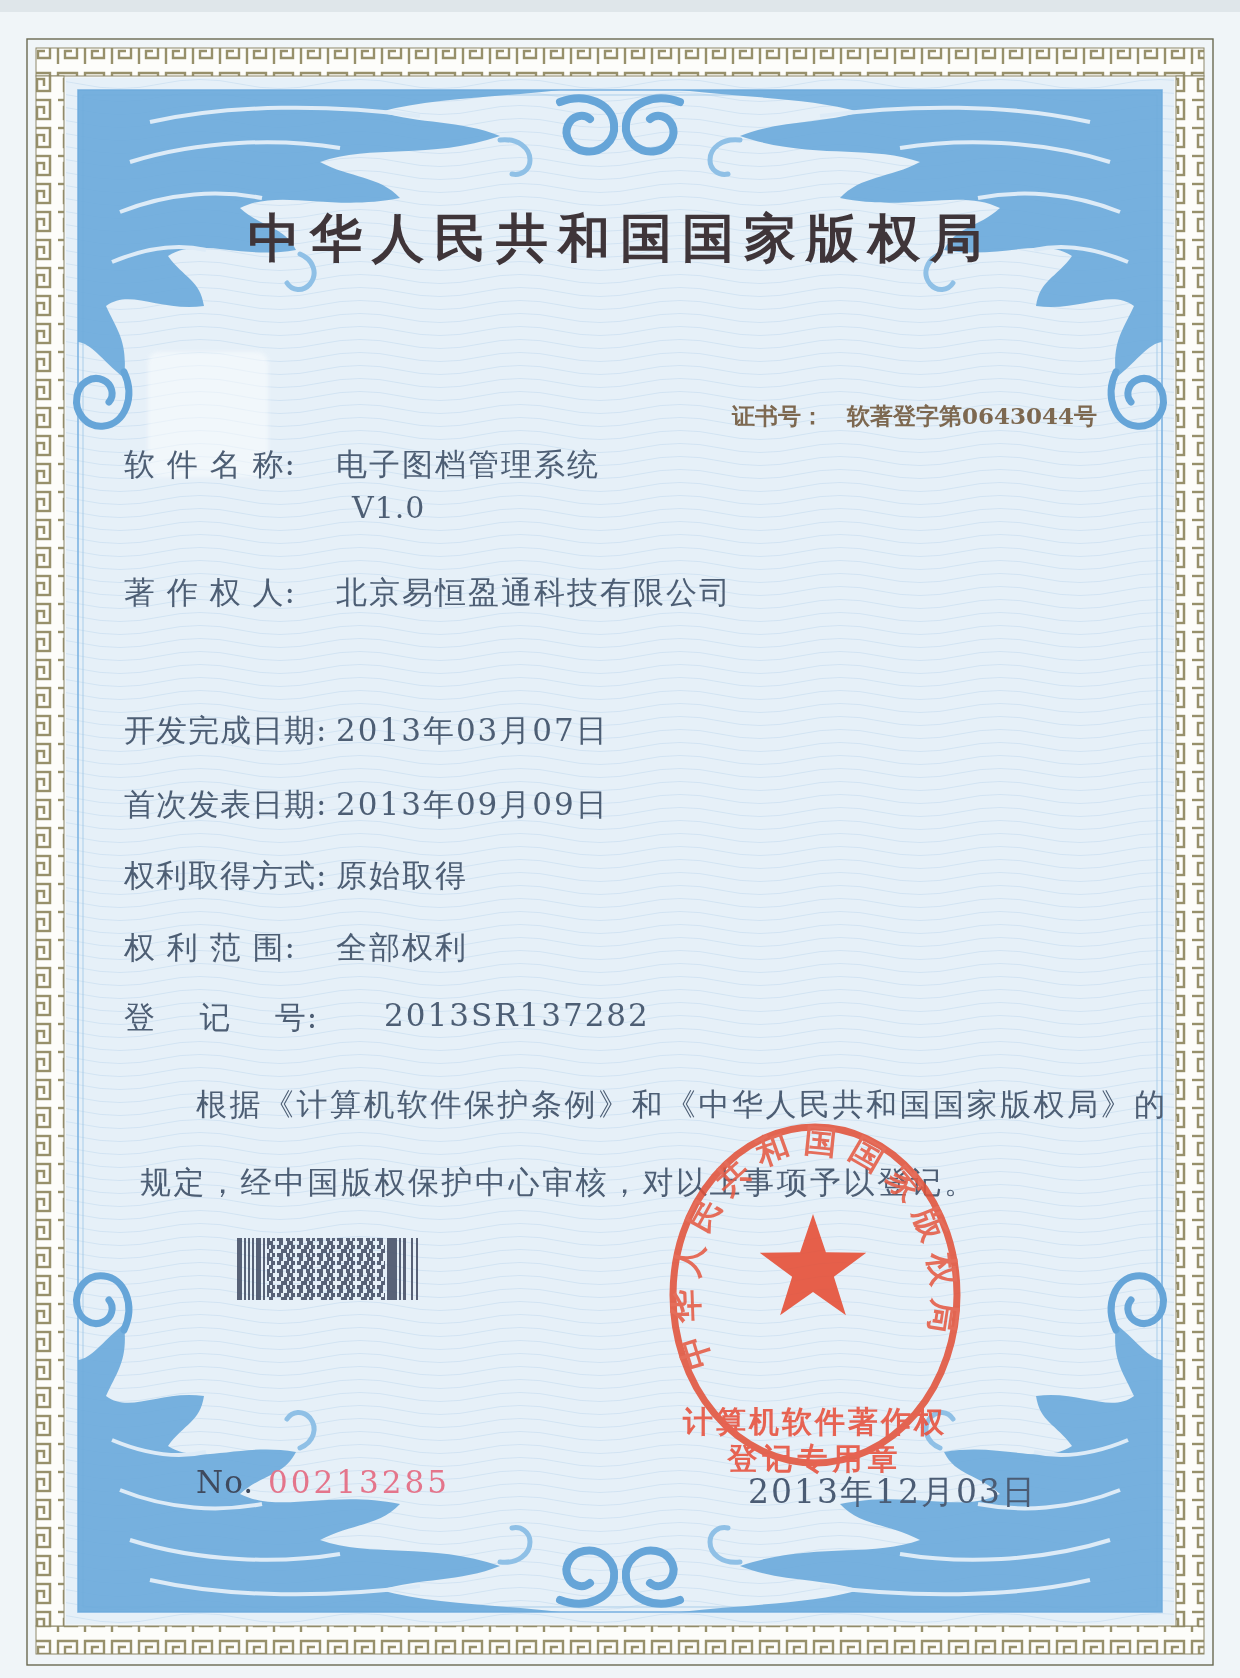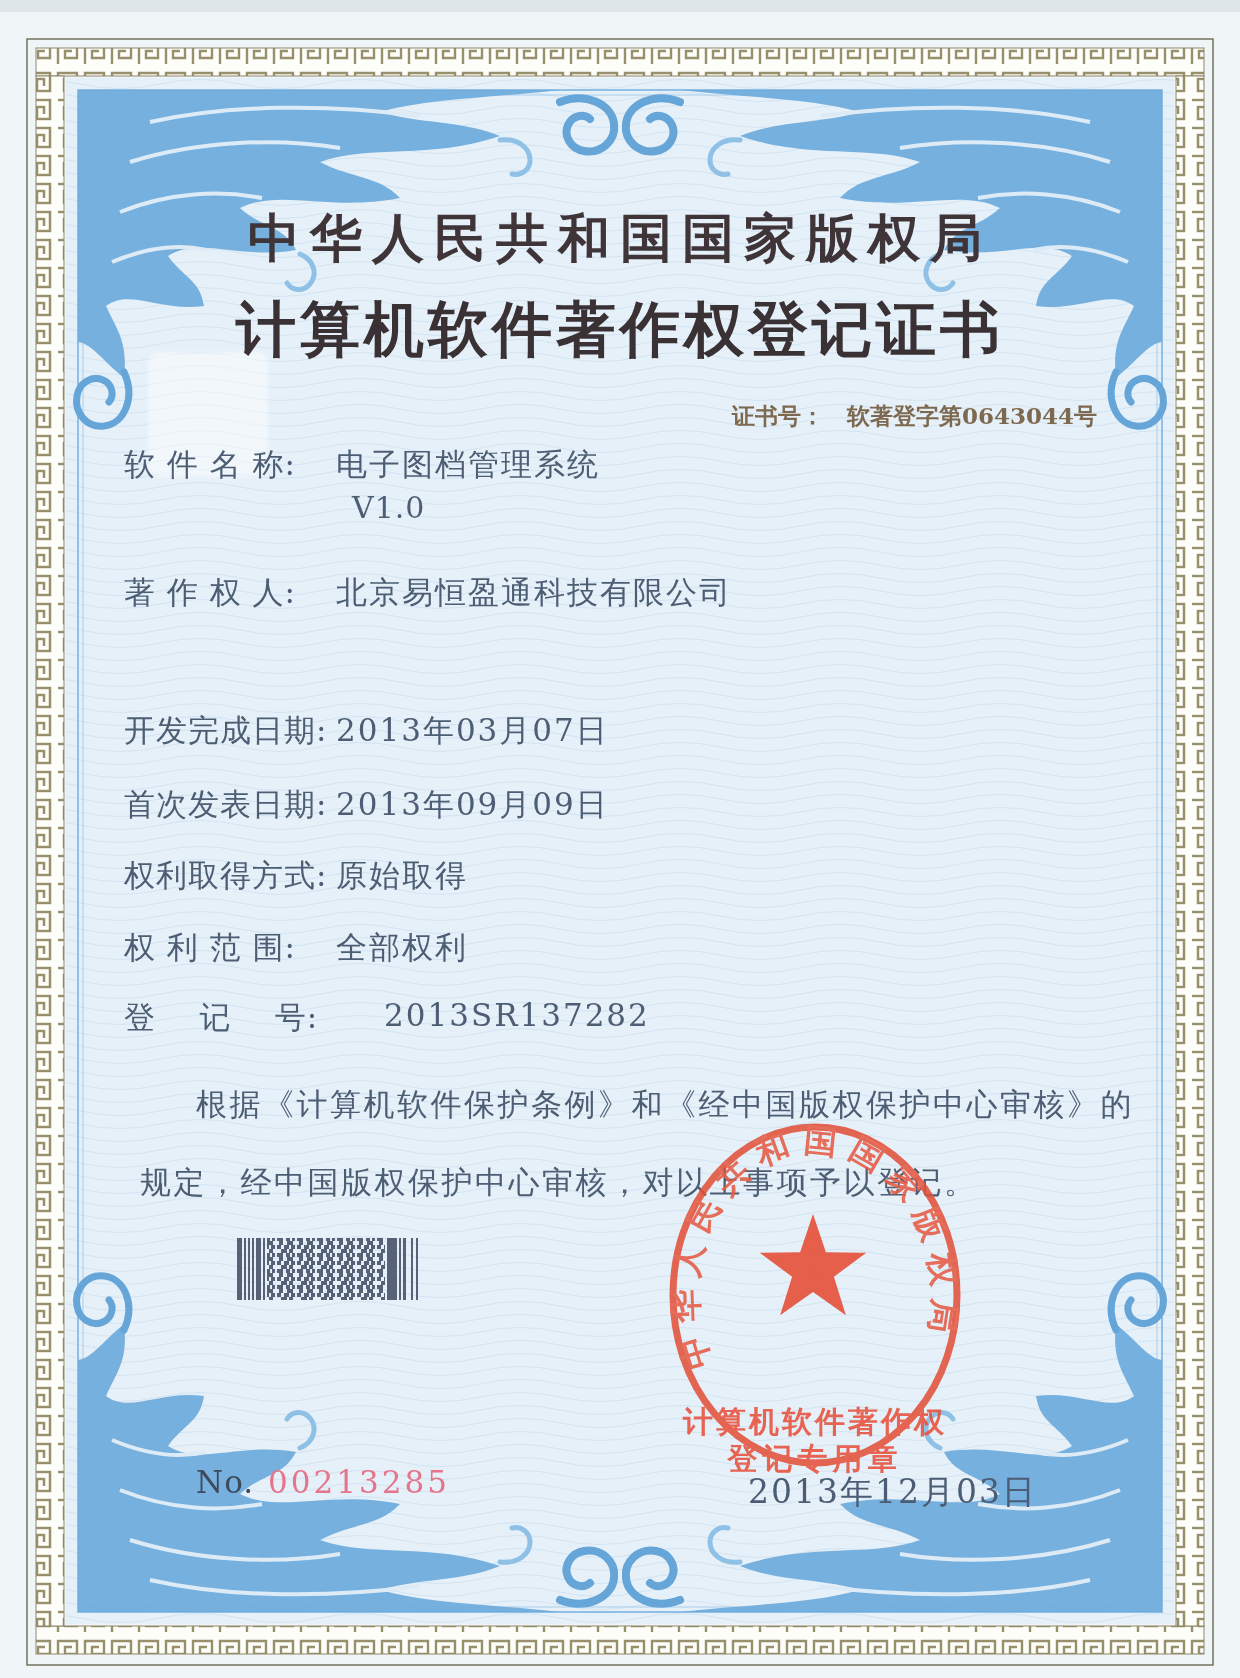--- a/index.html
+++ b/index.html
@@ -109,21 +109,20 @@
 
     <use href="#flo"></use>
     <use href="#flo" transform="translate(1240,0) scale(-1,1)"></use>
     <use href="#flo" transform="translate(0,1678) scale(1,-1)"></use>
     <use href="#flo" transform="translate(1240,1678) scale(-1,-1)"></use>
   </svg>
 
   <div class="abs scan-artifact"></div>
 
   <div class="abs authority">中华人民共和国国家版权局</div>
-  <div class="abs cert-title">计算机软件著作权登记证书</div>
 
   <div class="abs cert-no-line">
     <span>证书号：</span><span>  </span><span>软著登字第0643044号</span>
   </div>
 
   <div class="abs field-row" style="top:432px;">
     <span class="field-label">软 件 名 称:</span>
     <span class="field-value">电子图档管理系统</span>
   </div>
   <div class="abs version-line">V1.0</div>
@@ -151,21 +150,21 @@
   <div class="abs field-row" style="top:915px;">
     <span class="field-label">权 利 范 围:</span>
     <span class="field-value">全部权利</span>
   </div>
 
   <div class="abs field-row" style="top:985px;gap:48px;">
     <span class="field-label">登    记    号:</span>
     <span class="field-value">2013SR137282</span>
   </div>
 
-  <div class="abs statement" style="left:196px;top:1072px;">根据《计算机软件保护条例》和《经中国版权保护中心审核》的</div>
+  <div class="abs statement" style="left:196px;top:1072px;">根据《计算机软件保护条例》和《中华人民共和国国家版权局》的</div>
   <div class="abs statement" style="left:140px;top:1150px;">规定，经中国版权保护中心审核，对以上事项予以登记。</div>
 
   <svg class="barcode-svg" viewBox="0 0 185 66" xmlns="http://www.w3.org/2000/svg">
     <defs>
       <pattern id="bcmod" patternUnits="userSpaceOnUse" width="20" height="16">
         <g fill="#49536a">
           <rect x="0" y="0" width="6" height="4"></rect>
             <rect x="9" y="0" width="4" height="4"></rect>
             <rect x="15" y="0" width="3" height="4"></rect>
           <rect x="2" y="4" width="4" height="4"></rect>

